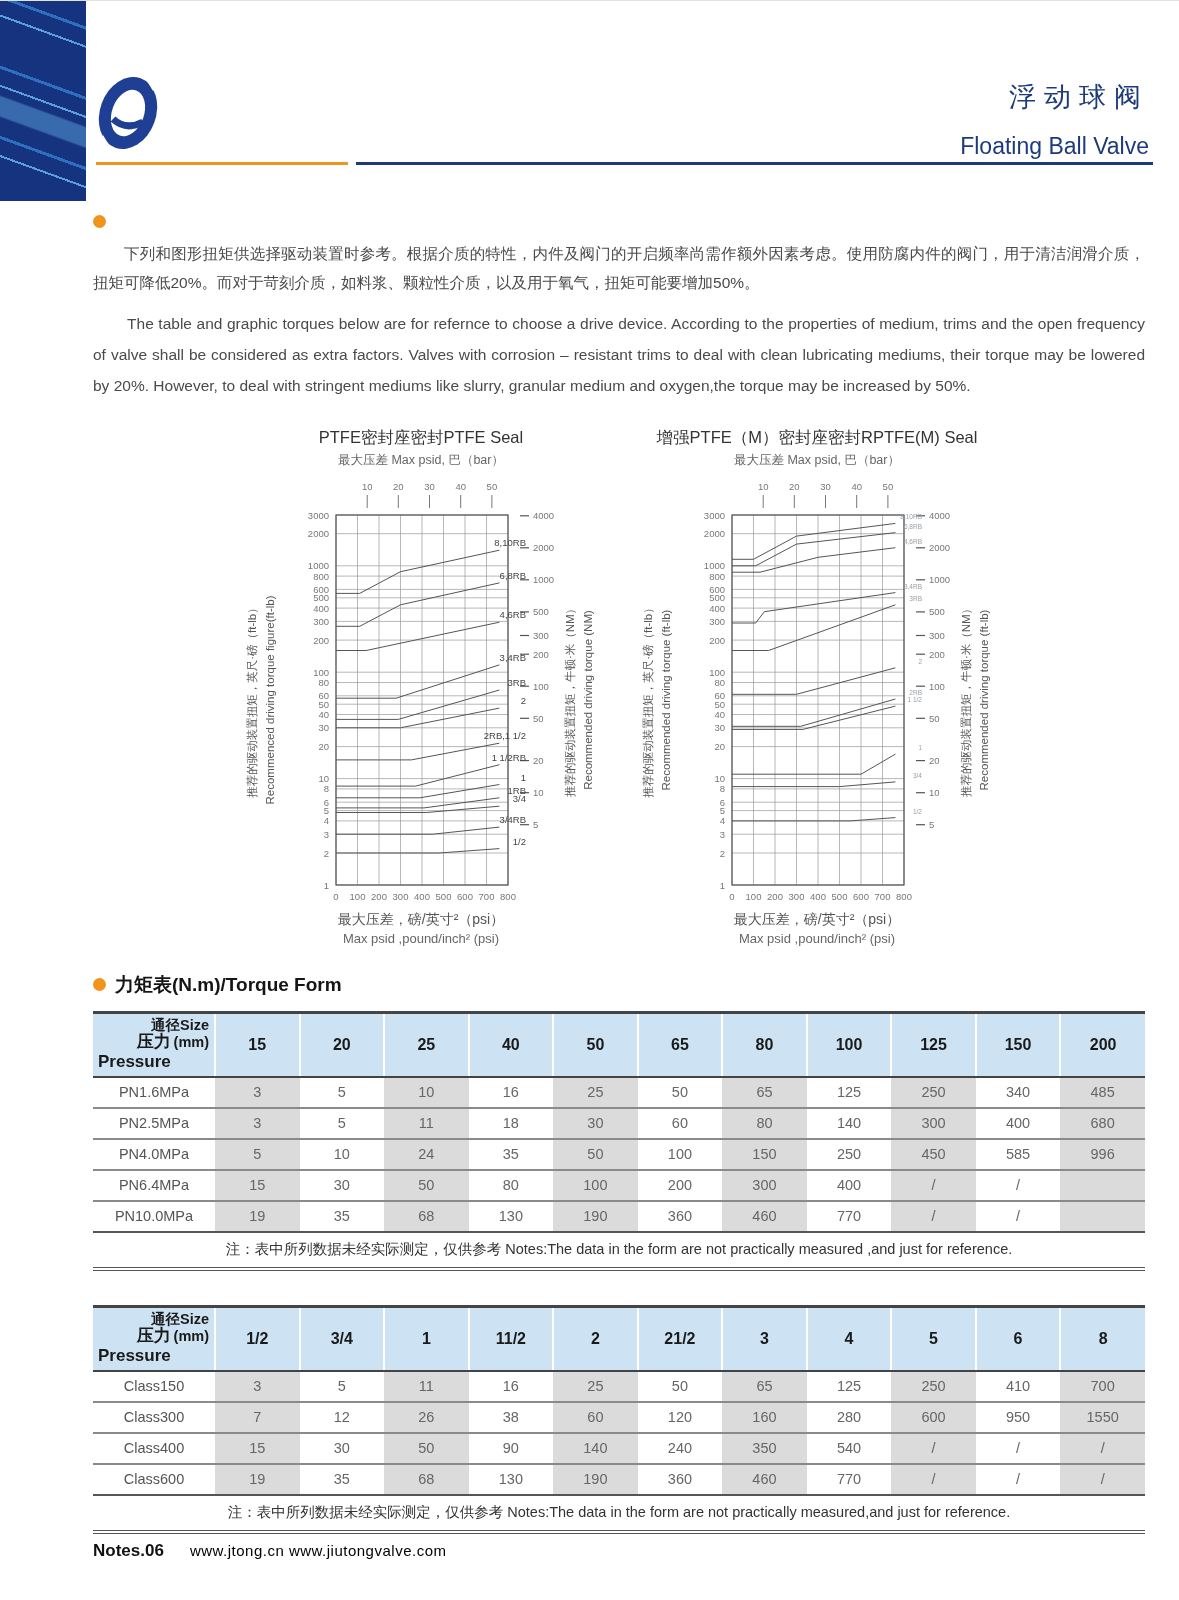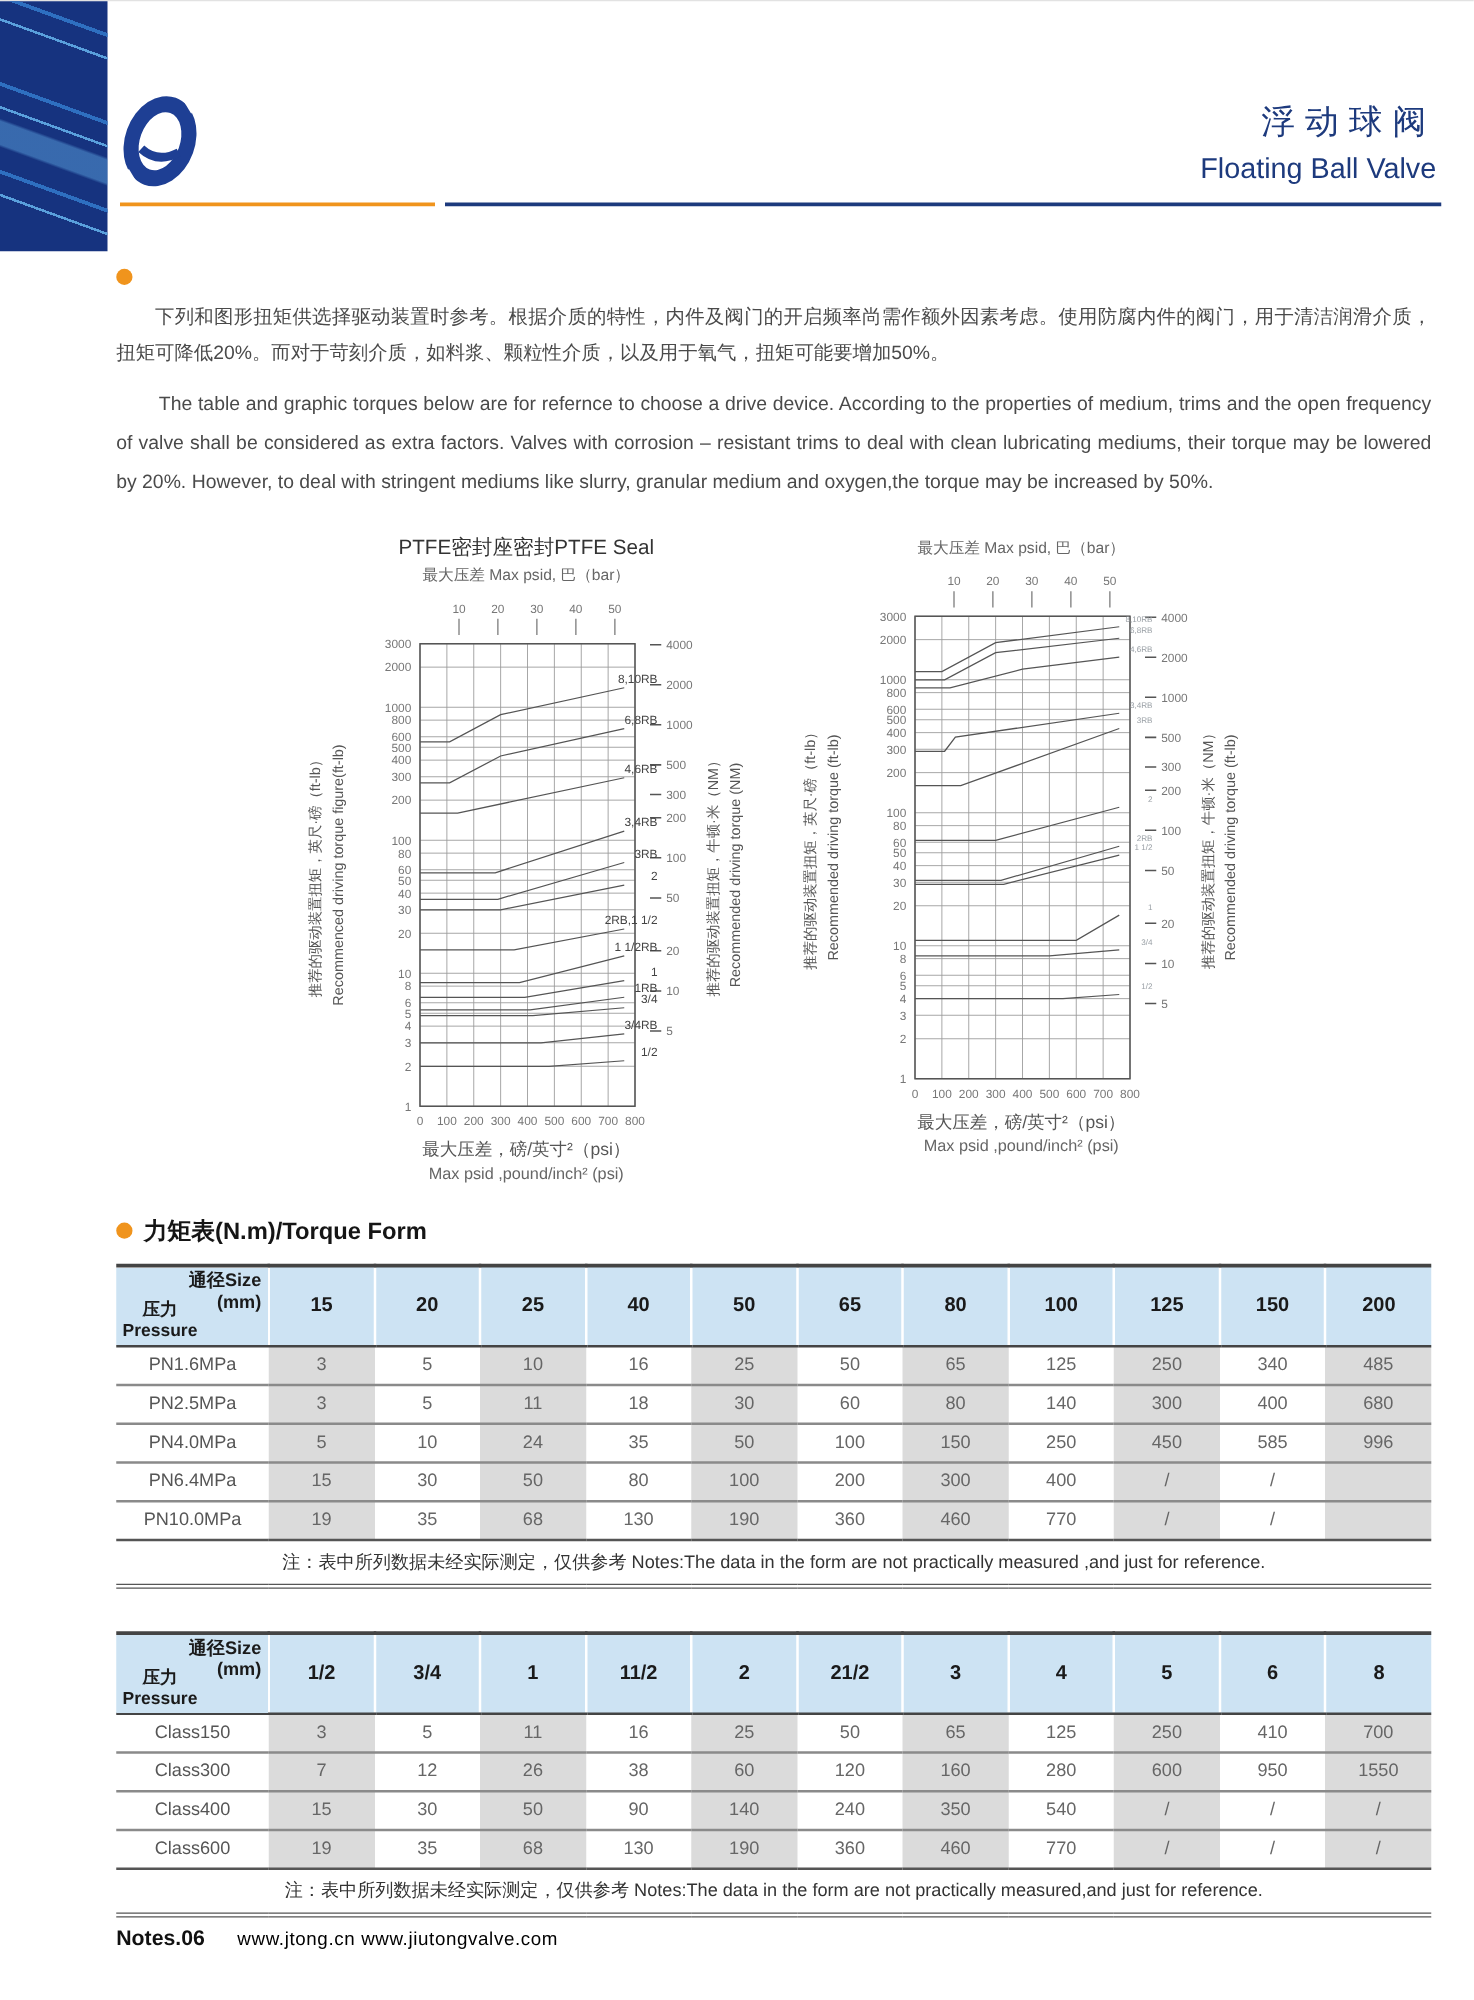--- a/index.html
+++ b/index.html
@@ -16,21 +16,21 @@
       linear-gradient(200deg, rgba(255,255,255,0) 54%, rgba(90,160,220,.50) 55%, rgba(90,160,220,.50) 63%, rgba(255,255,255,0) 64%),
       repeating-linear-gradient(200deg, transparent 0 24px, #2e6fc0 24px 27px, transparent 27px 42px, #59a0dc 42px 44px, transparent 44px 66px);
   }
   
   .logo-row{position:absolute;left:95px;top:68px;display:flex;align-items:center;}
   .logo-icon{display:block;}
   .logo-text{font-weight:800;font-size:60px;color:#1e3f94;letter-spacing:-2px;line-height:1;margin-left:8px;display:flex;align-items:center;}
   .logo-o{display:inline-block;width:30px;height:30px;border:13px solid #f0941d;border-radius:50%;margin:0 2px;}
   .header-titles{position:absolute;right:30px;top:78px;text-align:right;color:#1d3a7d;}
   .title-zh{font-size:27px;letter-spacing:8px;}
-  .title-en{font-size:23px;margin-top:6px;}
+  .title-en{font-size:23px;margin-top:18px;}
   .header-rule{position:absolute;top:161px;left:96px;right:26px;height:3px;display:flex;}
   .rule-orange{width:252px;background:#f0941d;margin-right:8px;}
   .rule-blue{flex:1;background:#1d3a7d;}
   
   .content{position:absolute;top:200px;left:93px;width:1052px;}
   .sec-title{display:flex;align-items:center;margin-top:14px;font-size:19px;font-weight:bold;color:#151515;}
   .dot{width:13px;height:13px;border-radius:50%;background:#f0941d;margin-right:9px;flex:0 0 auto;}
   .para-zh{margin-top:11px;font-size:15.5px;color:#4a4a4a;line-height:1.9;text-indent:2em;text-align:justify;}
   .para-en{margin-top:10px;font-size:15.5px;color:#4a4a4a;line-height:2.0;text-indent:2.2em;text-align:justify;}
   
@@ -44,21 +44,21 @@
   .xlabel .xl-en{font-size:13px;margin-top:2px;color:#666;}
   
   .torque-sec{margin-top:26px;}
   table.tq{width:100%;border-collapse:collapse;table-layout:fixed;margin-top:13px;
     border-top:3px solid #444;border-bottom:4px double #555;}
   table.tq thead th{background:#cde3f3;height:60px;font-size:16px;color:#1a1a1a;border-bottom:2px solid #444;font-weight:bold;}
   table.tq thead th + th{border-left:2px solid #fff;}
   th.corner{position:relative;padding:0;
     background-image:linear-gradient(to bottom right, rgba(0,0,0,0) calc(50% - 1px), #555 calc(50% - 1px), #555 calc(50% + 1px), rgba(0,0,0,0) calc(50% + 1px));}
   th.corner .c-top{position:absolute;top:3px;right:5px;text-align:right;font-size:14.5px;line-height:1.2;}
-  th.corner .c-bot{position:absolute;bottom:3px;left:5px;text-align:center;font-size:14px;line-height:1.2;}
+  th.corner .c-bot{position:absolute;bottom:3px;left:5px;text-align:right;font-size:17px;line-height:1.2;}
   table.tq tbody td{height:27px;text-align:center;font-size:14.5px;color:#666;border-top:2px solid #8a8a8a;}
   table.tq tbody td:nth-child(even){background:#dbdbdb;}
   table.tq tbody td.rowlabel{color:#555;}
   table.tq tr.note-row td{height:32px;background:#fff !important;font-size:14.5px;color:#333;border-top:2px solid #555;}
   
   .footer{position:absolute;left:93px;top:1540px;display:flex;align-items:baseline;}
   .footer .pg{font-size:17px;font-weight:bold;color:#111;}
   .footer .urls{font-size:15px;color:#000000;margin-left:26px;letter-spacing:.5px;}
 </style>
 </head>
@@ -228,20 +228,21 @@
           <text x="38.0" y="231.0" transform="rotate(-90 38.0 231.0)" text-anchor="middle" font-size="11.5" fill="#555" font-family="Liberation Sans, sans-serif">Recommenced driving torque figure(ft-lb)</text>
           <text x="338.0" y="231.0" transform="rotate(-90 338.0 231.0)" text-anchor="middle" font-size="11.5" fill="#555" font-family="Liberation Sans, sans-serif">推荐的驱动装置扭矩，牛顿·米（NM）</text>
           <text x="356.0" y="231.0" transform="rotate(-90 356.0 231.0)" text-anchor="middle" font-size="11.5" fill="#555" font-family="Liberation Sans, sans-serif">Recommended driving torque (NM)</text>
         </svg>
       <div class="xlabel">
         <div class="xl-zh">最大压差，磅/英寸²（psi）</div>
         <div class="xl-en">Max psid ,pound/inch² (psi)</div>
       </div>
     </div>
     <div class="chart-fig">
+      <div class="chart-title">增强PTFE（M）密封座密封RPTFE(M) Seal</div>
       <div class="chart-sub">最大压差 Max psid, 巴（bar）</div>
       <svg class="chart" id="chart1" width="370" height="442" viewBox="0 0 370 442">
           <line x1="100.0" y1="46.0" x2="100.0" y2="416.0" stroke="#9a9a9a" stroke-width="0.7"></line>
           <text x="100.0" y="431.0" text-anchor="middle" font-size="9.5" fill="#777" font-family="Liberation Sans, sans-serif">0</text>
           <line x1="121.5" y1="46.0" x2="121.5" y2="416.0" stroke="#9a9a9a" stroke-width="0.7"></line>
           <text x="121.5" y="431.0" text-anchor="middle" font-size="9.5" fill="#777" font-family="Liberation Sans, sans-serif">100</text>
           <line x1="143.0" y1="46.0" x2="143.0" y2="416.0" stroke="#9a9a9a" stroke-width="0.7"></line>
           <text x="143.0" y="431.0" text-anchor="middle" font-size="9.5" fill="#777" font-family="Liberation Sans, sans-serif">200</text>
           <line x1="164.5" y1="46.0" x2="164.5" y2="416.0" stroke="#9a9a9a" stroke-width="0.7"></line>
           <text x="164.5" y="431.0" text-anchor="middle" font-size="9.5" fill="#777" font-family="Liberation Sans, sans-serif">300</text>

